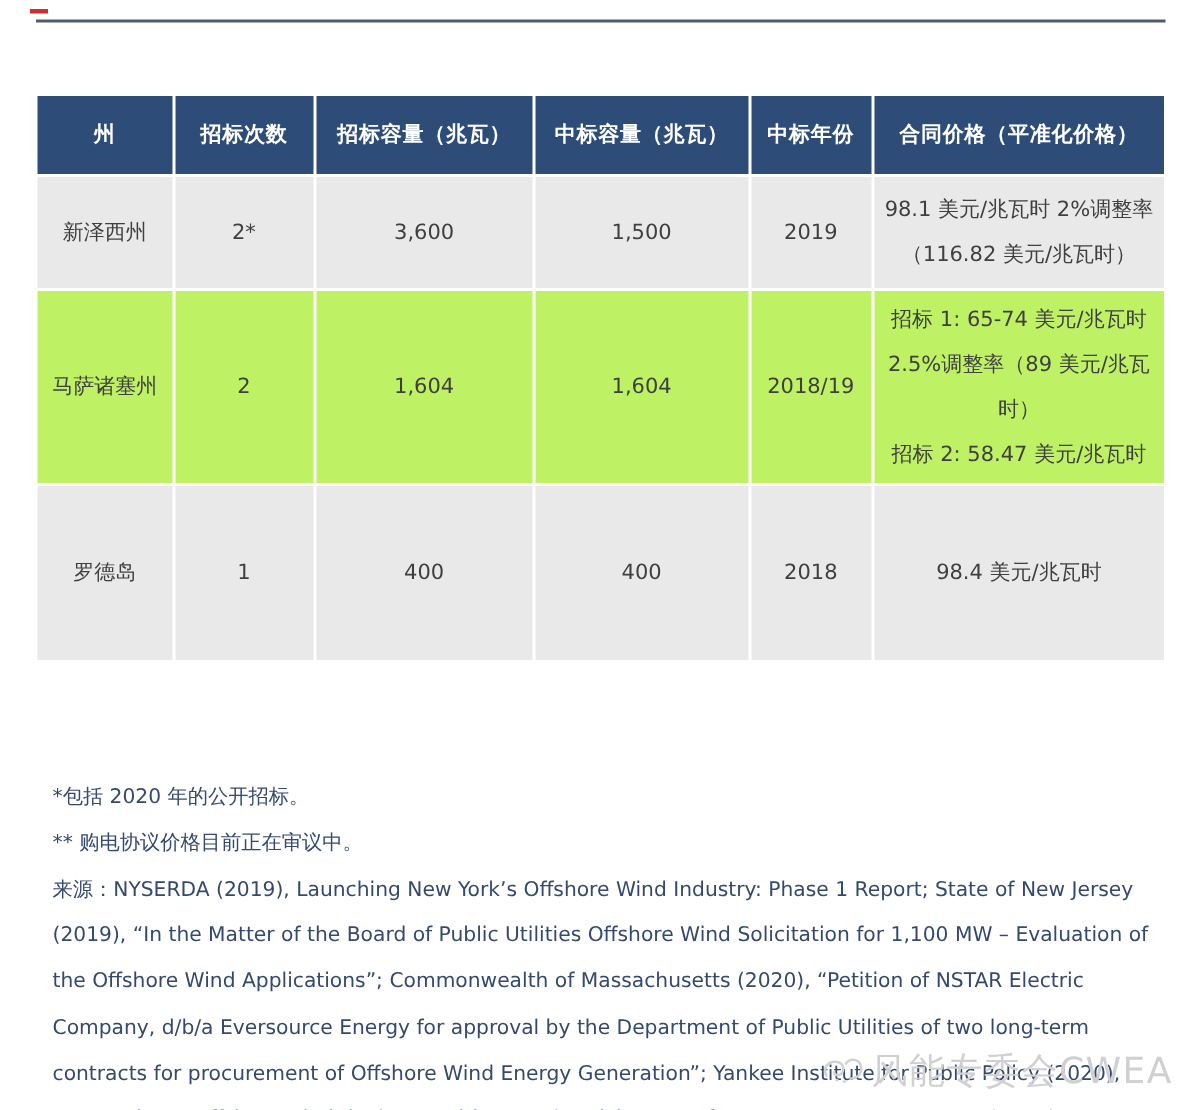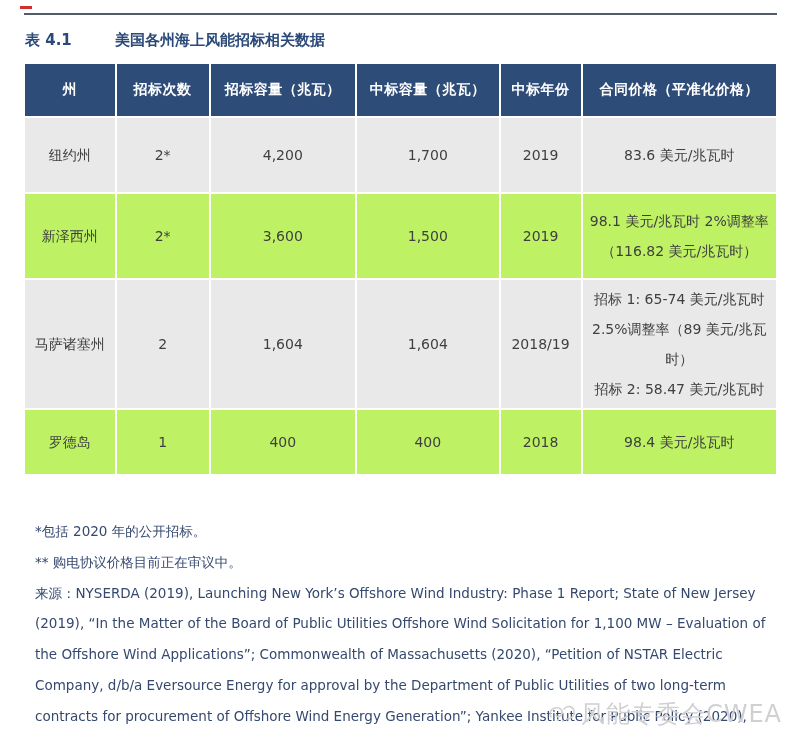--- a/index.html
+++ b/index.html
@@ -77,24 +77,20 @@
   .watermark svg { display: block; }
 </style>
 </head>
 <body>
 
 <div class="page" style="--header-bg: #2e4c78; --row-alt-bg: #e9e9e9; --accent-blue: #2b4979; --accent-red: #d02f2f; --watermark-gray: #d0d0d3;">
 
   <div class="red-dash"></div>
   <div class="top-rule"></div>
 
-  <div class="caption-row">
-    <span class="caption-label">表 4.1</span>
-    <span class="caption-title">美国各州海上风能招标相关数据</span>
-  </div>
 
   <div class="table-wrap">
     <table class="data">
       <colgroup>
         <col style="width:12.1%">
           <col style="width:12.4%">
           <col style="width:19.5%">
         <col style="width:19.1%">
           <col style="width:10.8%">
           <col style="width:26.1%">
@@ -103,28 +99,20 @@
         <tr id="table-head-row">
             <th>州</th>
             <th>招标次数</th>
             <th>招标容量（兆瓦）</th>
             <th>中标容量（兆瓦）</th>
             <th>中标年份</th>
             <th>合同价格（平准化价格）</th>
           </tr>
       </thead>
       <tbody id="table-body">
-          <tr>
-            <td>纽约州</td>
-            <td>2*</td>
-            <td>4,200</td>
-            <td>1,700</td>
-            <td>2019</td>
-            <td>83.6 美元/兆瓦时</td>
-          </tr>
           <tr>
             <td>新泽西州</td>
             <td>2*</td>
             <td>3,600</td>
             <td>1,500</td>
             <td>2019</td>
             <td>98.1 美元/兆瓦时 2%调整率
 （116.82 美元/兆瓦时）</td>
           </tr>
           <tr>

